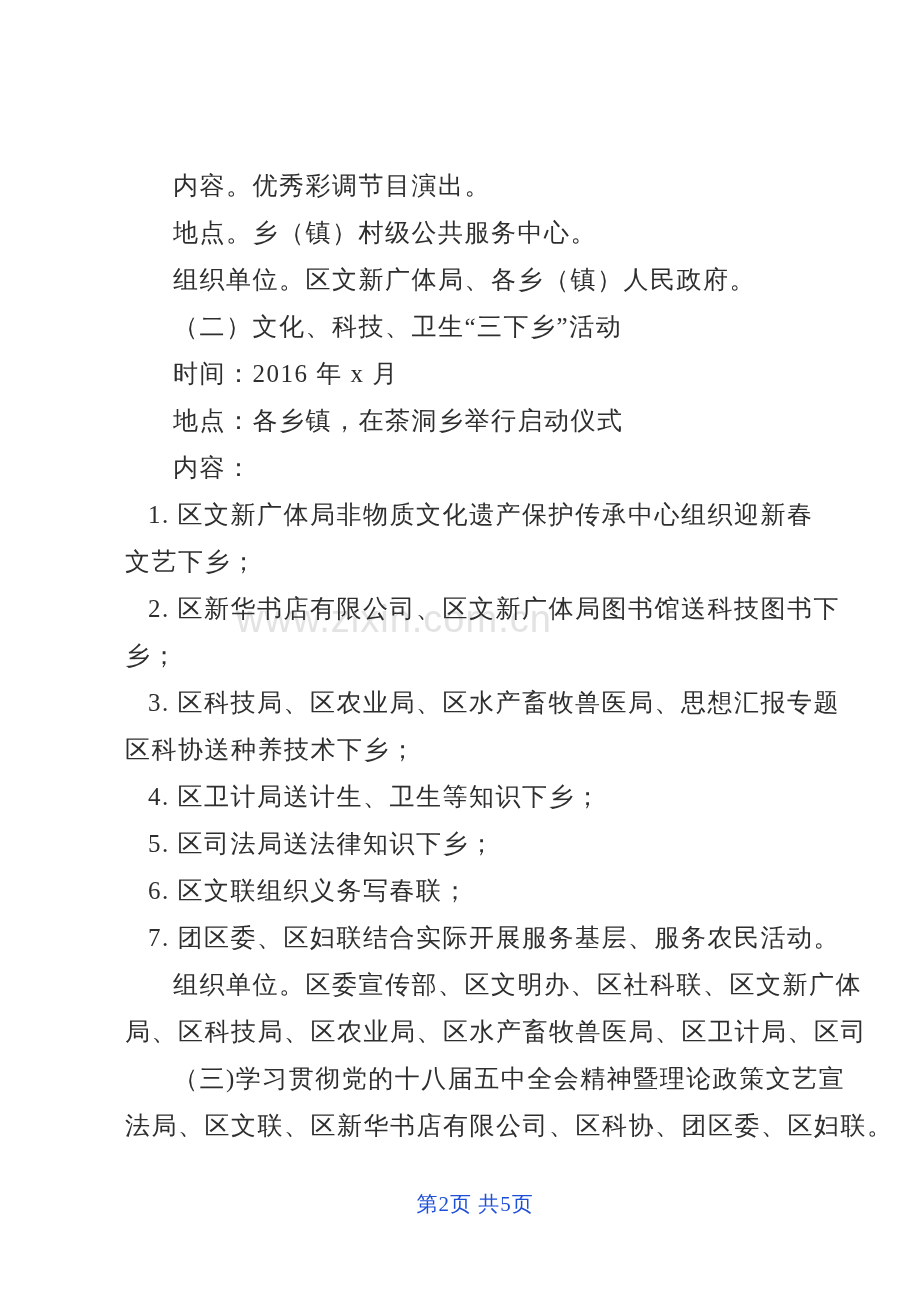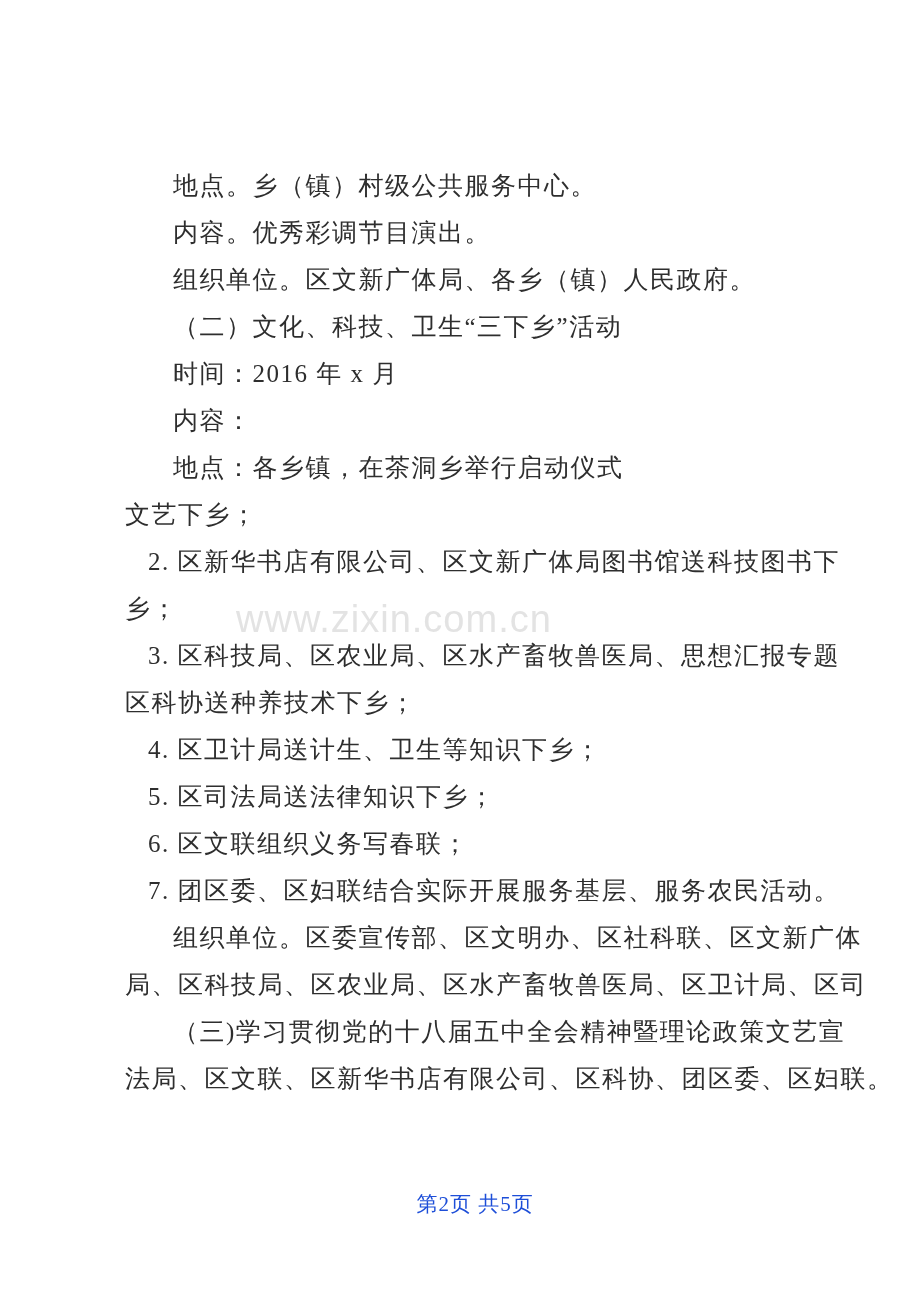--- a/index.html
+++ b/index.html
@@ -59,27 +59,28 @@
   }
 </style>
 </head>
 <body>
 
 <div class="page">
 
   <div class="watermark">www.zixin.com.cn</div>
 
   <div class="content">
+    <div class="line indent-label">内容。优秀彩调节目演出。</div>
     <div class="line indent-label">地点。乡（镇）村级公共服务中心。</div>
-    <div class="line indent-label">内容。优秀彩调节目演出。</div>
     <div class="line indent-label">组织单位。区文新广体局、各乡（镇）人民政府。</div>
     <div class="line indent-label">（二）文化、科技、卫生“三下乡”活动</div>
     <div class="line indent-label">时间：2016 年 x 月</div>
+    <div class="line indent-label">地点：各乡镇，在茶洞乡举行启动仪式</div>
     <div class="line indent-label">内容：</div>
-    <div class="line indent-label">地点：各乡镇，在茶洞乡举行启动仪式</div>
+    <div class="line indent-num">1. 区文新广体局非物质文化遗产保护传承中心组织迎新春</div>
     <div class="line flush">文艺下乡；</div>
     <div class="line indent-num">2. 区新华书店有限公司、区文新广体局图书馆送科技图书下</div>
     <div class="line flush">乡；</div>
     <div class="line indent-num">3. 区科技局、区农业局、区水产畜牧兽医局、思想汇报专题</div>
     <div class="line flush">区科协送种养技术下乡；</div>
     <div class="line indent-num">4. 区卫计局送计生、卫生等知识下乡；</div>
     <div class="line indent-num">5. 区司法局送法律知识下乡；</div>
     <div class="line indent-num">6. 区文联组织义务写春联；</div>
     <div class="line indent-num">7. 团区委、区妇联结合实际开展服务基层、服务农民活动。</div>
     <div class="line indent-label">组织单位。区委宣传部、区文明办、区社科联、区文新广体</div>

